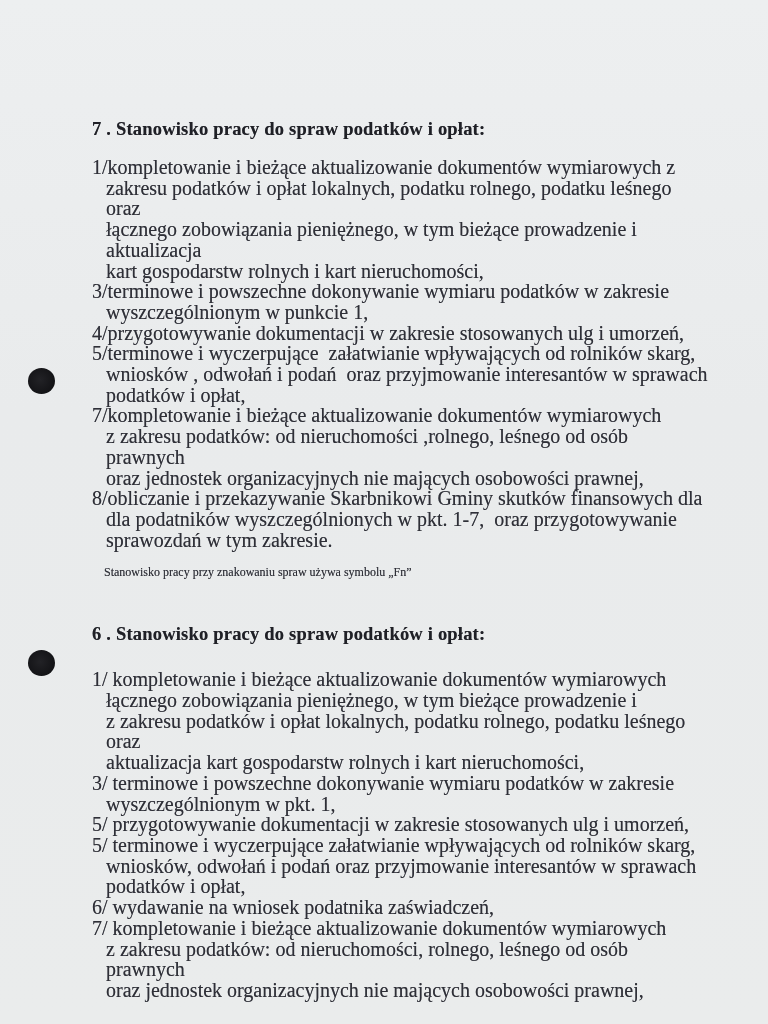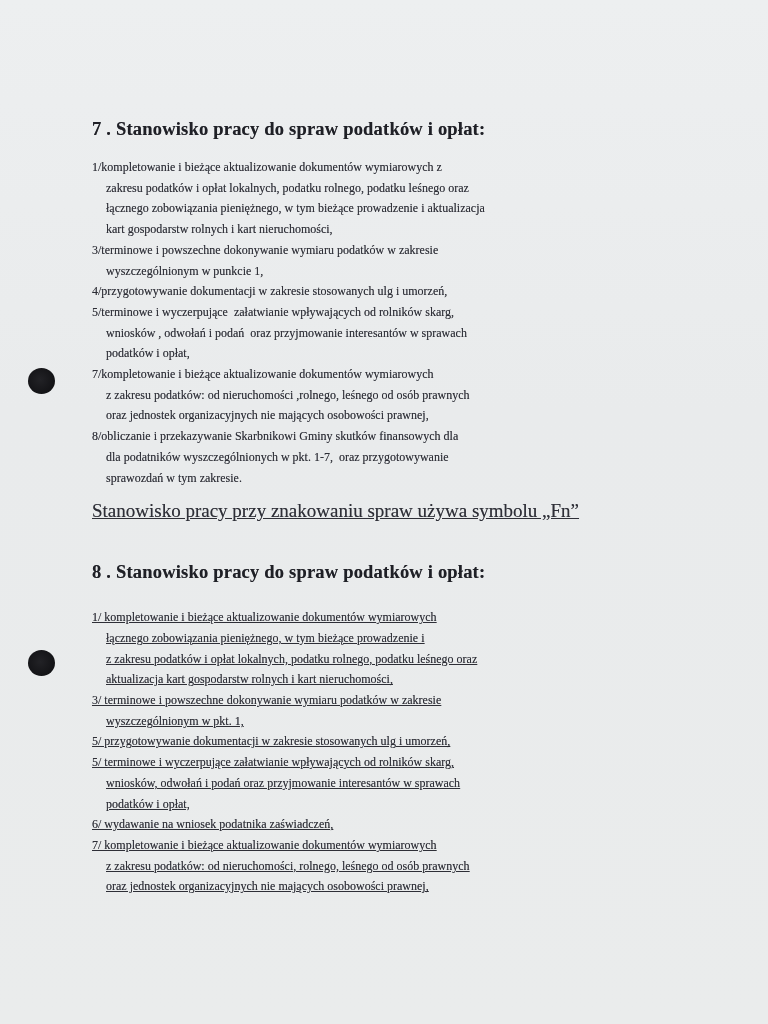--- a/index.html
+++ b/index.html
@@ -41,41 +41,39 @@
     text-align: left;
     color: #1f2026;
     letter-spacing: 0.2px;
     text-shadow: 0 0 0.5px rgba(30,30,40,0.55);
   }
   .heading.second {
     margin-top: 40px;
   }
   .list {
     margin-top: 17px;
-    font-size: 12px;
+    font-size: 20px;
     line-height: 20.7px;
     text-shadow: 0 0 0.4px rgba(40,42,52,0.5);
   }
   .list.second {
     margin-top: 24px;
-    text-decoration: underline;
   }
   .line {
     white-space: pre-wrap;
   }
   .line.cont {
     padding-left: 14px;
   }
   .symbol-note {
-    margin: 12px 0 0 0;
-    font-size: 19px;
+    margin: 12px 0 0 12px;
+    font-size: 12px;
     line-height: 21px;
     white-space: pre-wrap;
     text-shadow: 0 0 0.4px rgba(40,42,52,0.5);
-    text-decoration: underline;
   }
 </style>
 </head>
 <body>
 
 <div class="paper">
   <div class="hole top"></div>
   <div class="hole bottom"></div>
 
   <div class="content">
@@ -96,21 +94,21 @@
       <div class="line">7/kompletowanie i bieżące aktualizowanie dokumentów wymiarowych</div>
       <div class="line cont">z zakresu podatków: od nieruchomości ,rolnego, leśnego od osób prawnych</div>
       <div class="line cont">oraz jednostek organizacyjnych nie mających osobowości prawnej,</div>
       <div class="line">8/obliczanie i przekazywanie Skarbnikowi Gminy skutków finansowych dla</div>
       <div class="line cont">dla podatników wyszczególnionych w pkt. 1-7,  oraz przygotowywanie</div>
       <div class="line cont">sprawozdań w tym zakresie.</div>
     </div>
 
     <p class="symbol-note">Stanowisko pracy przy znakowaniu spraw używa symbolu „Fn”</p>
 
-    <h2 class="heading second">8 . Stanowisko pracy do spraw podatków i opłat:</h2>
+    <h2 class="heading second">6 . Stanowisko pracy do spraw podatków i opłat:</h2>
 
     <div class="list second">
       <div class="line">1/ kompletowanie i bieżące aktualizowanie dokumentów wymiarowych</div>
       <div class="line cont">łącznego zobowiązania pieniężnego, w tym bieżące prowadzenie i</div>
       <div class="line cont">z zakresu podatków i opłat lokalnych, podatku rolnego, podatku leśnego oraz</div>
       <div class="line cont">aktualizacja kart gospodarstw rolnych i kart nieruchomości,</div>
       <div class="line">3/ terminowe i powszechne dokonywanie wymiaru podatków w zakresie</div>
       <div class="line cont">wyszczególnionym w pkt. 1,</div>
       <div class="line">5/ przygotowywanie dokumentacji w zakresie stosowanych ulg i umorzeń,</div>
       <div class="line">5/ terminowe i wyczerpujące załatwianie wpływających od rolników skarg,</div>

